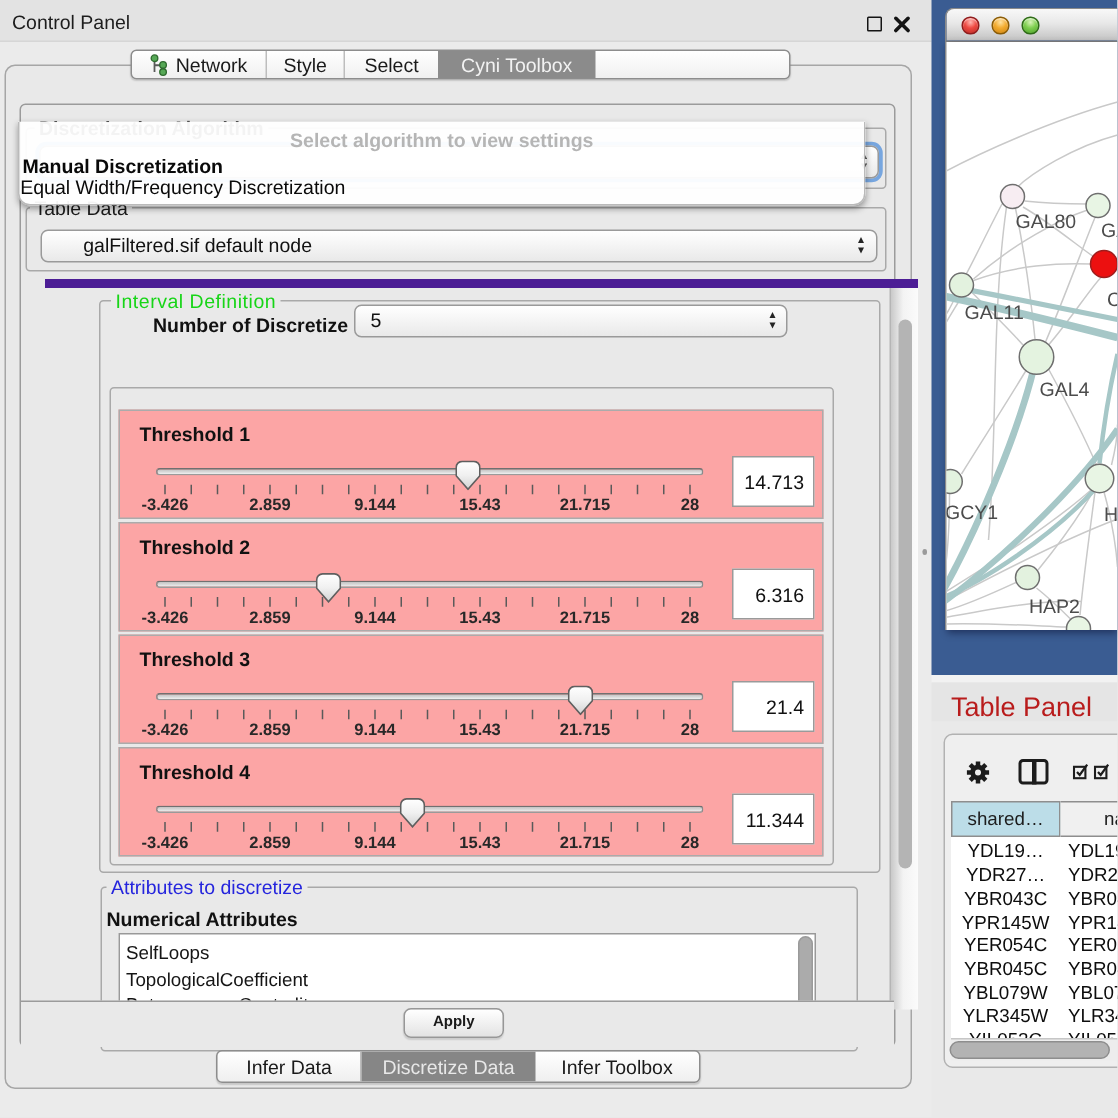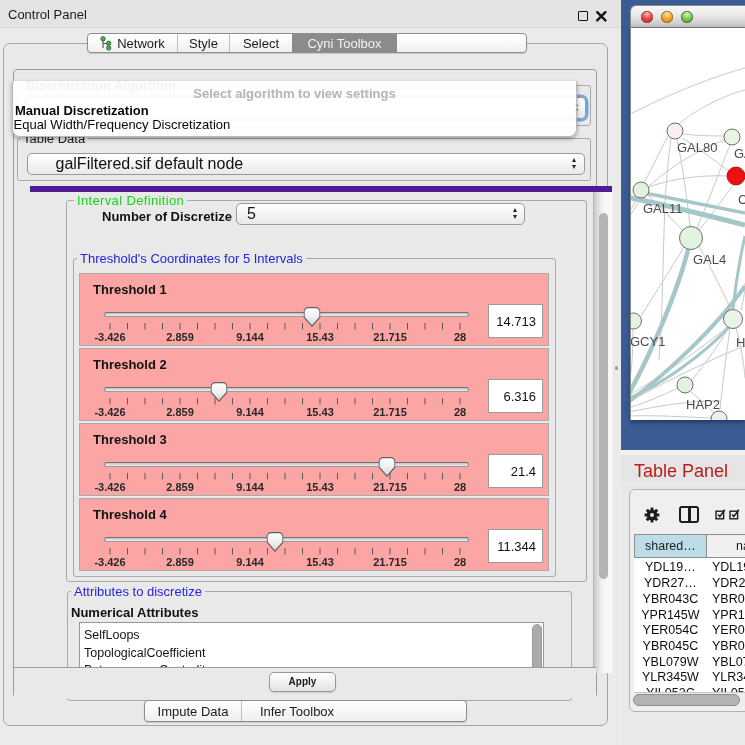--- a/index.html
+++ b/index.html
@@ -1,20 +1,20 @@
 <!DOCTYPE html>
 <html><head><meta charset="utf-8">
 <style>
 *{margin:0;padding:0;box-sizing:border-box}
 body{width:745px;height:745px;font-family:"Liberation Sans",sans-serif;background:#e9e9e9;overflow:hidden;position:relative}
 .abs{position:absolute}
 .grp{position:absolute;border:1px solid #a9a9a9;border-radius:3px}
 .glab{position:absolute;font-size:13px;color:#1b1b1b;background:#e9e9e9;padding:0 3px;line-height:13px}
 .combo{position:absolute;height:22px;border:1px solid #9a9a9a;border-radius:5px;
- background:linear-gradient(#ffffff,#f4f4f4 50%,#e9e9e9);font-size:16px;color:#111;line-height:20px;padding-left:10px}
+ background:linear-gradient(#ffffff,#f4f4f4 50%,#e9e9e9);font-size:13px;color:#111;line-height:20px;padding-left:10px}
 .arr{position:absolute;right:6.5px;top:4px;width:5px;height:12px}
 .arr:before{content:"";position:absolute;left:0;top:0;border-left:2.7px solid transparent;border-right:2.7px solid transparent;border-bottom:4.5px solid #252525}
 .arr:after{content:"";position:absolute;left:0;bottom:1px;border-left:2.7px solid transparent;border-right:2.7px solid transparent;border-top:4.5px solid #252525}
 .tblock{position:absolute;left:63px;width:469.5px;height:73px;border:1px solid #ababab;background:#fca5a5}
 .tlab{position:absolute;left:13px;top:8px;font-size:13px;font-weight:bold;color:#111}
 .track{position:absolute;left:24px;top:37.5px;width:365px;height:5px;border-top:1px solid #707070;border-bottom:1px solid #9a9a9a;border-left:1px solid #8a8a8a;border-right:1px solid #8a8a8a;border-radius:3px;background:linear-gradient(#c3c3c3,#d9d9d9 55%,#f0f0f0)}
 .vbox{position:absolute;left:407.5px;top:29.5px;width:55.5px;height:34.5px;border:1px solid #9a9a9a;background:#fff;font-size:13px;color:#111;text-align:right;line-height:33px;padding-right:6px}
 .ticklab{position:absolute;top:57px;font-size:11px;font-weight:bold;color:#282828;transform:translateX(-50%)}
 .thumb{position:absolute;top:33px;width:17px;height:20px;transform:translateX(-50%)}
 .row{position:absolute;font-size:12.5px;color:#0d0d0d;white-space:nowrap}
@@ -49,21 +49,20 @@
   </div>
 <div class="grp" style="left:16.5px;top:138px;width:574px;height:42.5px"></div>
 <div class="glab" style="left:20px;top:132px">Table Data</div>
 <div class="combo" style="left:26.5px;top:153px;width:558px;padding-left:28px">galFiltered.sif default node<div class="arr"></div></div>
 <div class="abs" style="left:30px;top:186px;width:582px;height:581px;border-top:6px solid #4c1d95;overflow:hidden">
 <div class="grp" style="left:36px;top:8px;width:521px;height:382px;border-radius:3px"></div>
 <div class="glab" style="left:44px;top:2px;color:#17d517;letter-spacing:0.35px">Interval Definition</div>
 <div class="abs" style="left:72px;top:16.5px;font-size:13px;font-weight:bold;color:#111">Number of Discretize</div>
 <div class="combo" style="left:206px;top:11px;width:289px;height:22px">5<div class="arr" style="top:3.5px"></div></div>
 <div class="grp" style="left:43px;top:66px;width:482.5px;height:319px;border-radius:3px"></div>
-<div class="glab" style="left:47px;top:60px;color:#2525dd">Threshold's Coordinates for 5 Intervals</div>
 <svg width="0" height="0">
       <defs>
         <linearGradient id="tg" x1="0" y1="0" x2="0" y2="1">
           <stop offset="0" stop-color="#ffffff"></stop>
           <stop offset="0.5" stop-color="#f0f0f0"></stop>
           <stop offset="1" stop-color="#d2d2d2"></stop>
         </linearGradient>
       </defs>
     </svg>
 <div class="tblock" style="top:81px;left:49px">
@@ -222,21 +221,22 @@
 <div class="abs" style="left:54px;top:453.5px;font-size:12.5px;color:#151515">TopologicalCoefficient</div>
 <div class="abs" style="left:54px;top:471px;font-size:12.5px;color:#151515">BetweennessCentrality</div>
 <div class="abs" style="left:502px;top:432px;width:10px;height:66px;background:#ababab;border-radius:5px;border:1px solid #9a9a9a"></div>
 <div class="abs" style="left:563px;top:0;width:19px;height:481px;background:linear-gradient(to right,#c9c9c9,#f3f3f3 45%,#fbfbfb);border-left:1px solid #b5b5b5"></div>
 <div class="abs" style="left:568.5px;top:21px;width:9.5px;height:366px;background:#b4b4b4;border-radius:5px"></div>
 </div>
 <div class="abs" style="left:14px;top:667px;width:582px;height:31px;border-top:1px solid #9b9b9b;background:#e9e9e9"></div>
 <div class="abs" style="left:269px;top:672px;width:67px;height:20px;border:1px solid #979797;border-radius:5px;background:linear-gradient(#ffffff,#f1f1f1 50%,#e3e3e3);font-size:10px;font-weight:bold;color:#1a1a1a;text-align:center;line-height:18px;box-shadow:0 1px 1px rgba(0,0,0,.12)">Apply</div>
 <div class="abs" style="left:144px;top:700px;width:323px;height:22px;border:1px solid #8d8d8d;border-radius:4px;
 background:linear-gradient(#ffffff,#efefef);box-shadow:0 1px 1px rgba(0,0,0,.15);display:flex;font-size:13px;color:#1a1a1a;overflow:hidden">
-<div style="width:97px;border-right:1px solid #bdbdbd;display:flex;align-items:center;justify-content:center">Impute Data</div>
+<div style="width:97px;border-right:1px solid #bdbdbd;display:flex;align-items:center;justify-content:center">Infer Data</div>
+<div style="width:116px;background:#868686;color:#e8e8e8;display:flex;align-items:center;justify-content:center">Discretize Data</div>
 <div style="width:110px;display:flex;align-items:center;justify-content:center">Infer Toolbox</div>
 </div>
 <div class="abs" style="left:615px;top:366px;width:3px;height:4px;background:#9a9a9a;border-radius:2px"></div>
 <div class="abs" style="left:621px;top:0;width:124px;height:450px;background:#3a5c92;overflow:hidden">
 <div class="abs" style="left:9px;top:5px;width:120px;height:23px;background:linear-gradient(#f8f8f8,#e8e8e8 45%,#c3c3c3);border:1px solid #8a8a8a;border-bottom:1px solid #808080;border-radius:6px 0 0 0"></div>
 <div class="abs" style="left:20.400000000000002px;top:11.2px;width:11.4px;height:11.4px;border-radius:50%;background:radial-gradient(circle at 50% 28%,#ffb6b0 0%,#ee4942 45%,#b82a24 100%);border:0.8px solid #8f1d1d;box-shadow:inset 0 1px 1px rgba(255,255,255,.6)"></div>
 <div class="abs" style="left:40.4px;top:11.2px;width:11.4px;height:11.4px;border-radius:50%;background:radial-gradient(circle at 50% 28%,#ffe2a0 0%,#f3ab2e 45%,#cc8312 100%);border:0.8px solid #8a5c08;box-shadow:inset 0 1px 1px rgba(255,255,255,.6)"></div>
 <div class="abs" style="left:60.39999999999999px;top:11.2px;width:11.4px;height:11.4px;border-radius:50%;background:radial-gradient(circle at 50% 28%,#d8f2b8 0%,#7ecf4f 45%,#4d9f2a 100%);border:0.8px solid #2f6b18;box-shadow:inset 0 1px 1px rgba(255,255,255,.6)"></div>
 <svg class="abs" style="left:10px;top:28px;background:#ffffff;box-shadow:-1px 0 0 #8a8a8a,0 2px 5px rgba(0,0,30,.45)" width="114" height="392" viewBox="0 0 114 392">
 <g fill="none" stroke="#c9c9c9" stroke-width="1">

